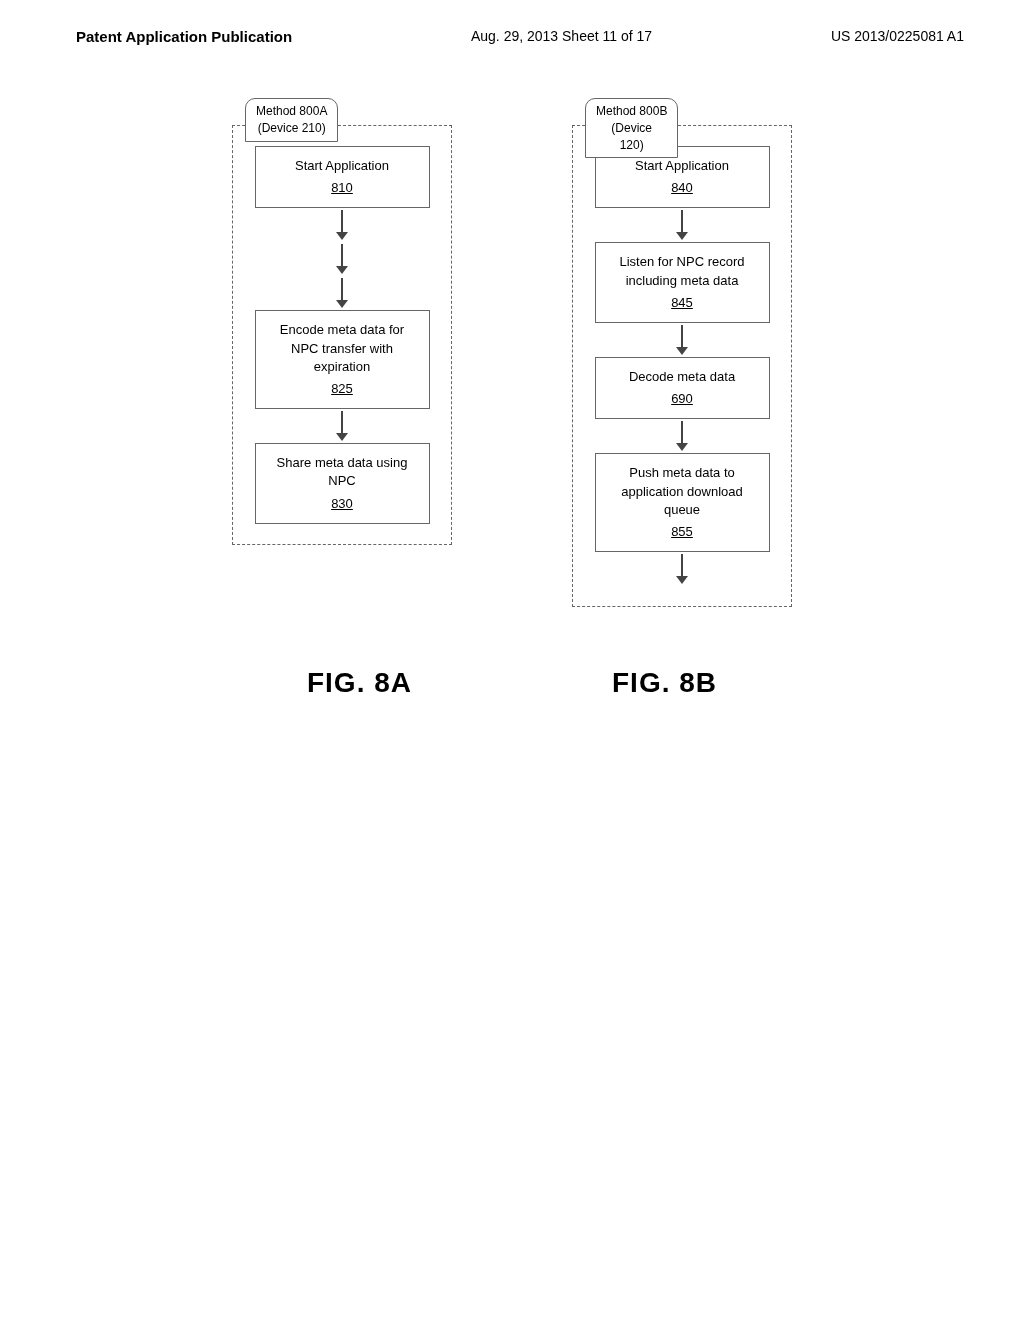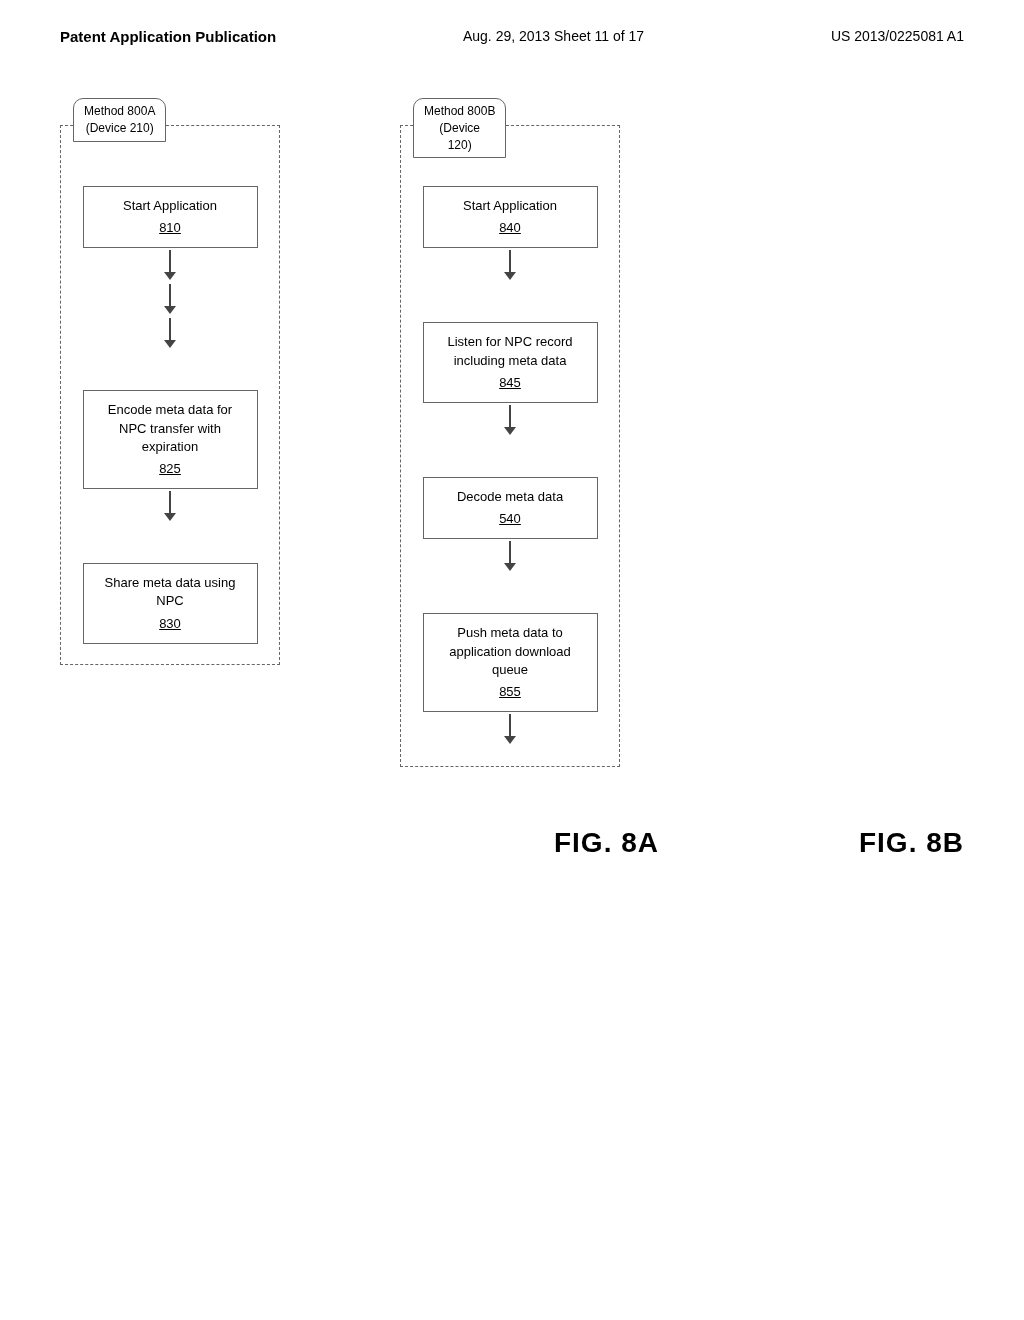--- a/index.html
+++ b/index.html
@@ -11,37 +11,38 @@
       position: relative;
     }
 
     
     .header {
       display: flex;
       justify-content: space-between;
       align-items: flex-start;
       padding: 28px 60px 0 60px;
       font-size: 14px;
+      margin-left: 16px;
     }
     .header-left {
       font-weight: bold;
       font-size: 15px;
     }
     .header-center {
       font-size: 14px;
       text-align: left;
     }
     .header-right {
       font-size: 14px;
     }
 
     
     .diagram-area {
       display: flex;
-      justify-content: flex-start;
+      justify-content: center;
       gap: 120px;
       margin-top: 80px;
       padding: 0 60px;
       align-items: flex-start;
     }
 
     
     .flow-column {
       display: flex;
       flex-direction: column;
@@ -77,21 +78,20 @@
 
     
     .flow-box {
       border: 1.5px solid #666;
       padding: 10px 14px;
       text-align: center;
       font-size: 13px;
       line-height: 1.4;
       width: 175px;
       background: #fff;
-      margin-top: 40px;
     }
 
     .flow-box .step-number {
       text-decoration: underline;
       display: block;
       margin-top: 4px;
       font-size: 13px;
     }
 
     
@@ -112,21 +112,21 @@
       width: 0;
       height: 0;
       border-left: 6px solid transparent;
       border-right: 6px solid transparent;
       border-top: 8px solid #444;
     }
 
     
     .figures-row {
       display: flex;
-      justify-content: flex-end;
+      justify-content: center;
       gap: 200px;
       margin-top: 60px;
       padding: 0 60px;
     }
 
     .figure-caption {
       font-size: 28px;
       font-weight: bold;
       font-family: Arial, Helvetica, sans-serif;
       letter-spacing: 1px;
@@ -213,21 +213,21 @@
         <span class="step-number">845</span>
       </div>
 
       <div class="flow-arrow">
         <div class="arrow-line"></div>
         <div class="arrow-head"></div>
       </div>
 
       <div class="flow-box">
         <span>Decode meta data</span>
-        <span class="step-number">540</span>
+        <span class="step-number">690</span>
       </div>
 
       <div class="flow-arrow">
         <div class="arrow-line"></div>
         <div class="arrow-head"></div>
       </div>
 
       <div class="flow-box">
         <span>Push meta data to application download queue</span>
         <span class="step-number">855</span>

